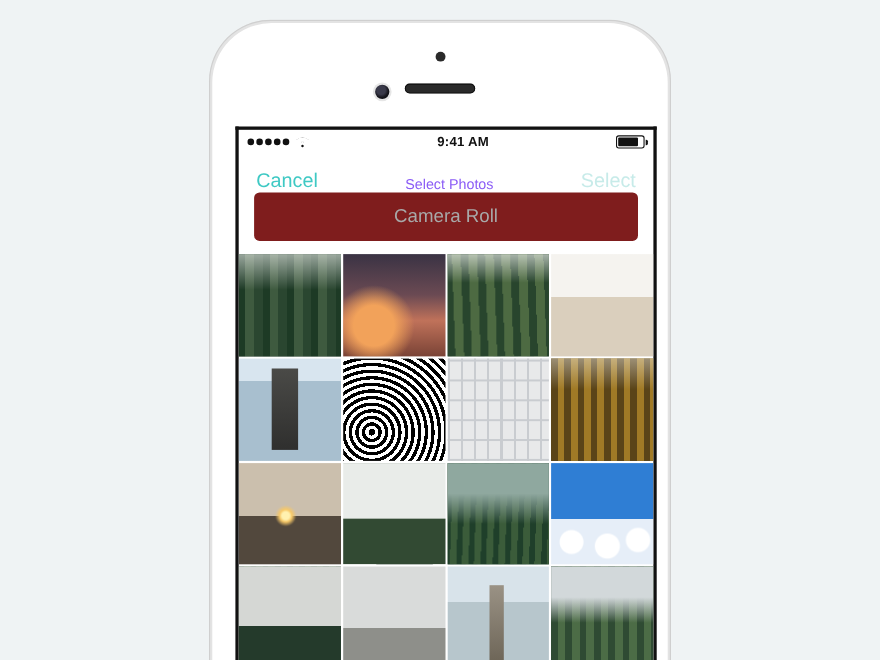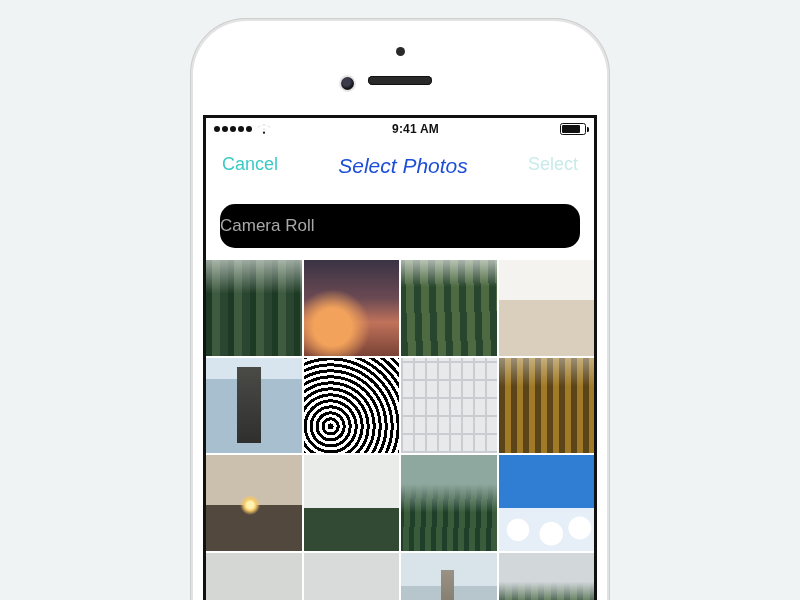--- a/index.html
+++ b/index.html
@@ -58,20 +58,21 @@
     background: #2a2a2a;
   }
 
   .screen {
     border: 3px solid #111;
     border-bottom: none;
     background: #fff;
     height: 486px;
     overflow: hidden;
     position: relative;
+    margin-left: 11px;
   }
 
   .status-bar {
     height: 22px;
     display: flex;
     align-items: center;
     justify-content: space-between;
     padding: 0 8px;
     font-size: 12px;
     color: #111;
@@ -87,34 +88,34 @@
     position: relative;
   }
   .battery::after {
     content: ""; position: absolute; right: -4px; top: 3px;
     width: 2.4px; height: 5px; background: #111; border-radius: 0 1.5px 1.5px 0;
   }
   .battery-fill { position: absolute; left: 1.3px; top: 1.3px; bottom: 1.3px; width: 72%; background: #111; border-radius: 1px; }
 
   .nav-bar {
     display: flex;
-    align-items: flex-start;
+    align-items: flex-end;
     justify-content: space-between;
-    padding: 14px 16px 26px 16px;
+    padding: 14px 16px 0 16px;
     font-size: 18px;
   }
   .nav-left  { color: #3fc9c4; font-weight: 400; }
-  .nav-title { color: #1d4ed8; font-weight: 400; font-size: 21px; font-style: italic; }
+  .nav-title { color: #8b5cf6; font-weight: 400; font-size: 13px; }
   .nav-right { color: #c7ebe9; font-weight: 400; }
 
   .album-pill {
     margin: 0 14px 12px 14px;
-    background: #000000;
-    border-radius: 15px;
-    text-align: left;
+    background: #7f1d1d;
+    border-radius: 5px;
+    text-align: center;
     padding: 12px 0;
     color: #a8a8a8;
     font-size: 17px;
   }
 
   .grid {
     display: grid;
     grid-template-columns: repeat(4, 1fr);
     gap: 2px;
     padding: 0;

